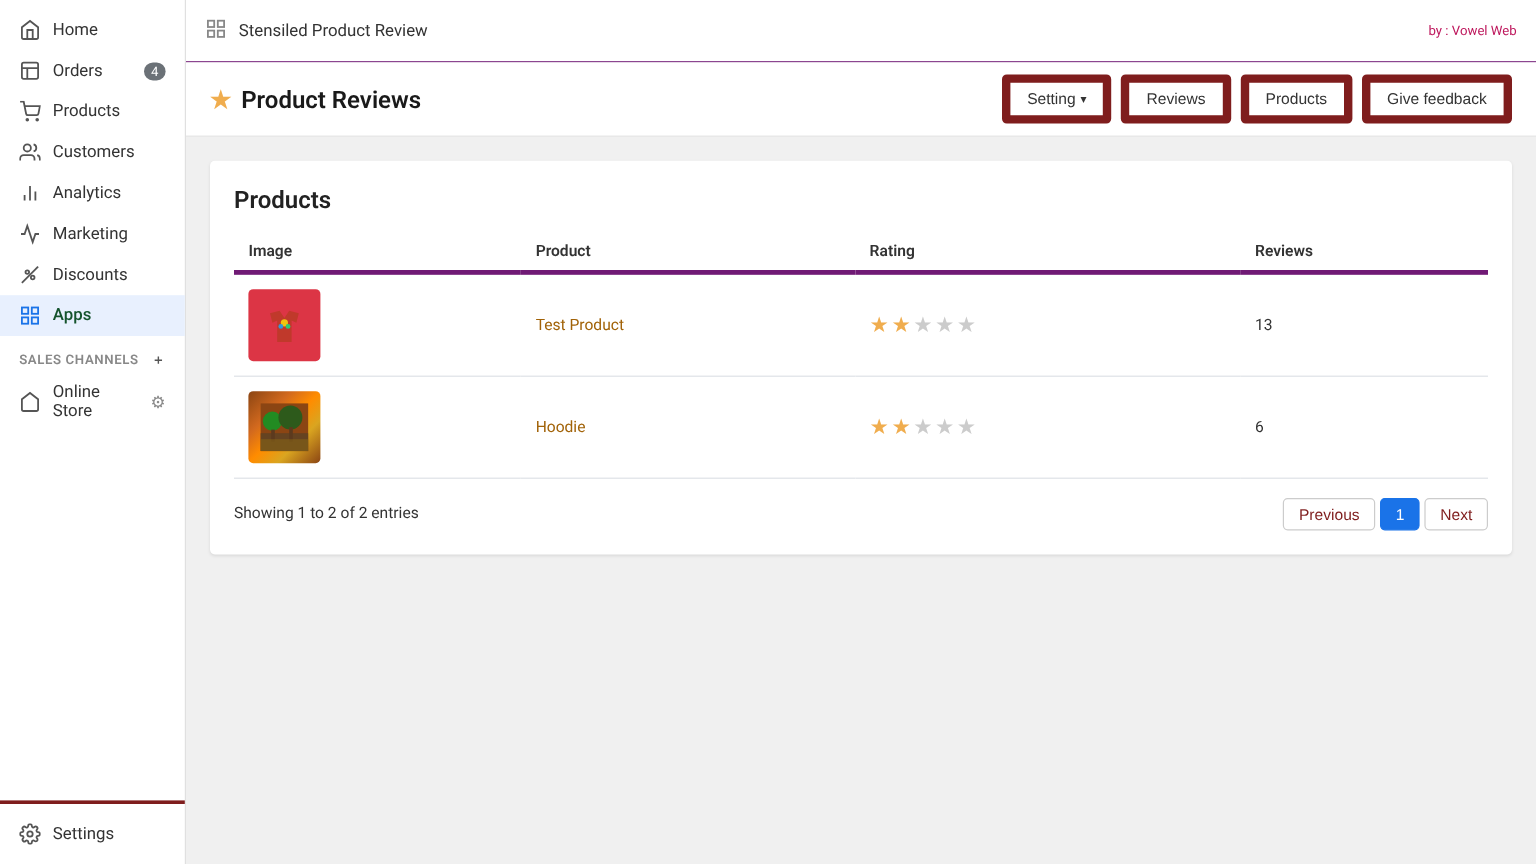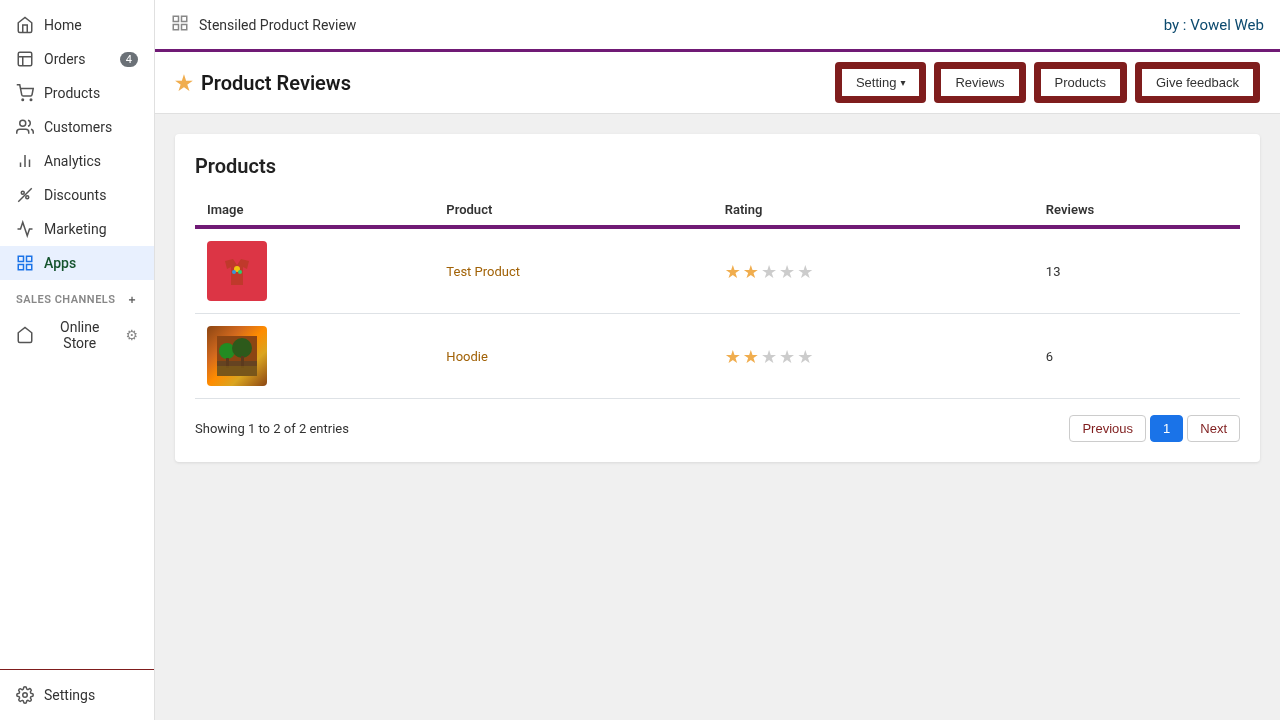--- a/index.html
+++ b/index.html
@@ -7,21 +7,21 @@
 
     
     #sidebar {
       width: 155px;
       background: #fff;
       border-right: 1px solid #e0e0e0;
       display: flex;
       flex-direction: column;
       height: 100%;
     }
-    .sidebar-nav { flex: 1; padding: 8px 0; text-align: center; }
+    .sidebar-nav { flex: 1; padding: 8px 0; }
     .sidebar-item {
       display: flex;
       align-items: center;
       gap: 10px;
       padding: 8px 16px;
       cursor: pointer;
       color: #333;
       font-size: 14px;
       border-radius: 0;
     }
@@ -32,46 +32,46 @@
       font-weight: 600;
       color: #888;
       padding: 12px 16px 4px;
       text-transform: uppercase;
       letter-spacing: 0.5px;
       display: flex;
       align-items: center;
       justify-content: space-between;
     }
     .sidebar-section-label .add-icon { cursor: pointer; color: #555; }
-    .sidebar-bottom { padding: 8px 0; border-top: 1px solid #7f1d1d; }
+    .sidebar-bottom { padding: 8px 0; border-top: 3px solid #7f1d1d; }
     .badge {
       background: #6b7177;
       color: #fff;
       border-radius: 10px;
       font-size: 11px;
       padding: 1px 6px;
       margin-left: auto;
     }
 
     
     #main { flex: 1; display: flex; flex-direction: column; height: 100%; overflow: hidden; }
 
     
     #topbar {
       background: #fff;
-      border-bottom: 3px solid #701a75;
+      border-bottom: 1px solid #701a75;
       padding: 0 16px;
       height: 52px;
       display: flex;
       align-items: center;
       gap: 10px;
     }
     .topbar-icon { color: #888; font-size: 16px; }
     .topbar-title { font-size: 14px; color: #333; flex: 1; }
-    .topbar-by { font-size: 15px; color: #0c4a6e; margin-left: auto; }
+    .topbar-by { font-size: 11px; color: #be185d; margin-left: auto; }
 
     
     #content-header {
       background: #fff;
       border-bottom: 1px solid #e0e0e0;
       padding: 10px 20px;
       display: flex;
       align-items: center;
       gap: 10px;
     }
@@ -223,34 +223,34 @@
             <line x1="18" y1="20" x2="18" y2="10"></line>
             <line x1="12" y1="20" x2="12" y2="4"></line>
             <line x1="6" y1="20" x2="6" y2="14"></line>
           </svg>
       </span>
       <span>Analytics</span>
     </div>
     <div class="sidebar-item">
       <span class="icon">
         <svg class="svg-icon" viewBox="0 0 24 24" fill="none" stroke="#555" stroke-width="2">
+            <path d="M22 12h-4l-3 9L9 3l-3 9H2"></path>
+          </svg>
+      </span>
+      <span>Marketing</span>
+    </div>
+    <div class="sidebar-item">
+      <span class="icon">
+        <svg class="svg-icon" viewBox="0 0 24 24" fill="none" stroke="#555" stroke-width="2">
             <circle cx="9" cy="9" r="2"></circle>
             <circle cx="15" cy="15" r="2"></circle>
             <line x1="21" y1="3" x2="3" y2="21"></line>
           </svg>
       </span>
       <span>Discounts</span>
-    </div>
-    <div class="sidebar-item">
-      <span class="icon">
-        <svg class="svg-icon" viewBox="0 0 24 24" fill="none" stroke="#555" stroke-width="2">
-            <path d="M22 12h-4l-3 9L9 3l-3 9H2"></path>
-          </svg>
-      </span>
-      <span>Marketing</span>
     </div>
     <div class="sidebar-item active">
       <span class="icon">
         <svg class="svg-icon" viewBox="0 0 24 24" fill="none" stroke="#1a73e8" stroke-width="2">
             <rect x="3" y="3" width="7" height="7"></rect>
             <rect x="14" y="3" width="7" height="7"></rect>
             <rect x="3" y="14" width="7" height="7"></rect>
             <rect x="14" y="14" width="7" height="7"></rect>
           </svg>
       </span>

